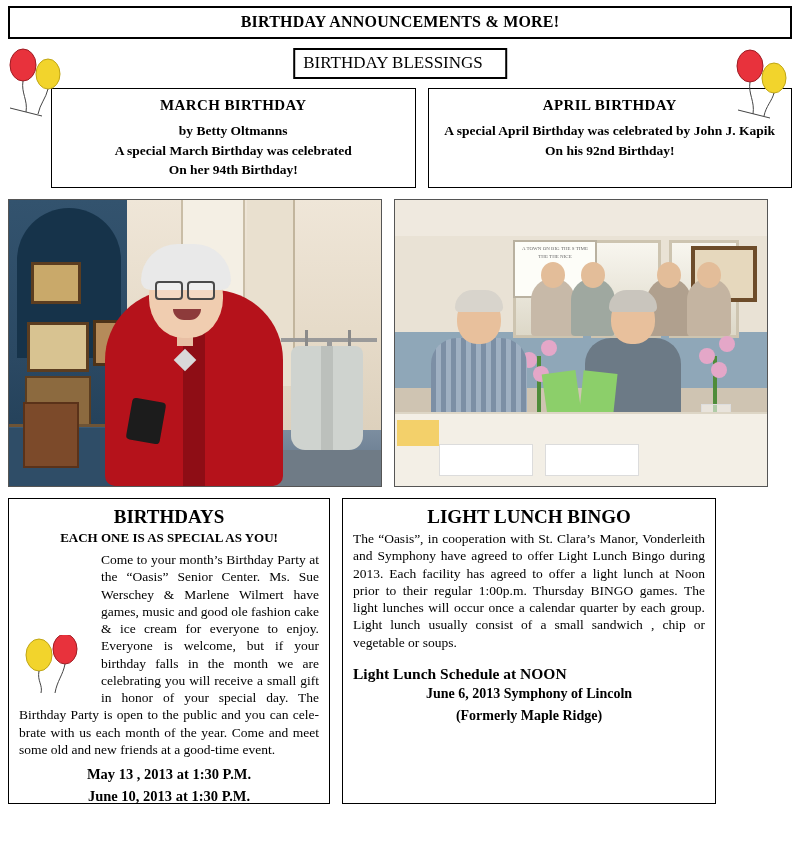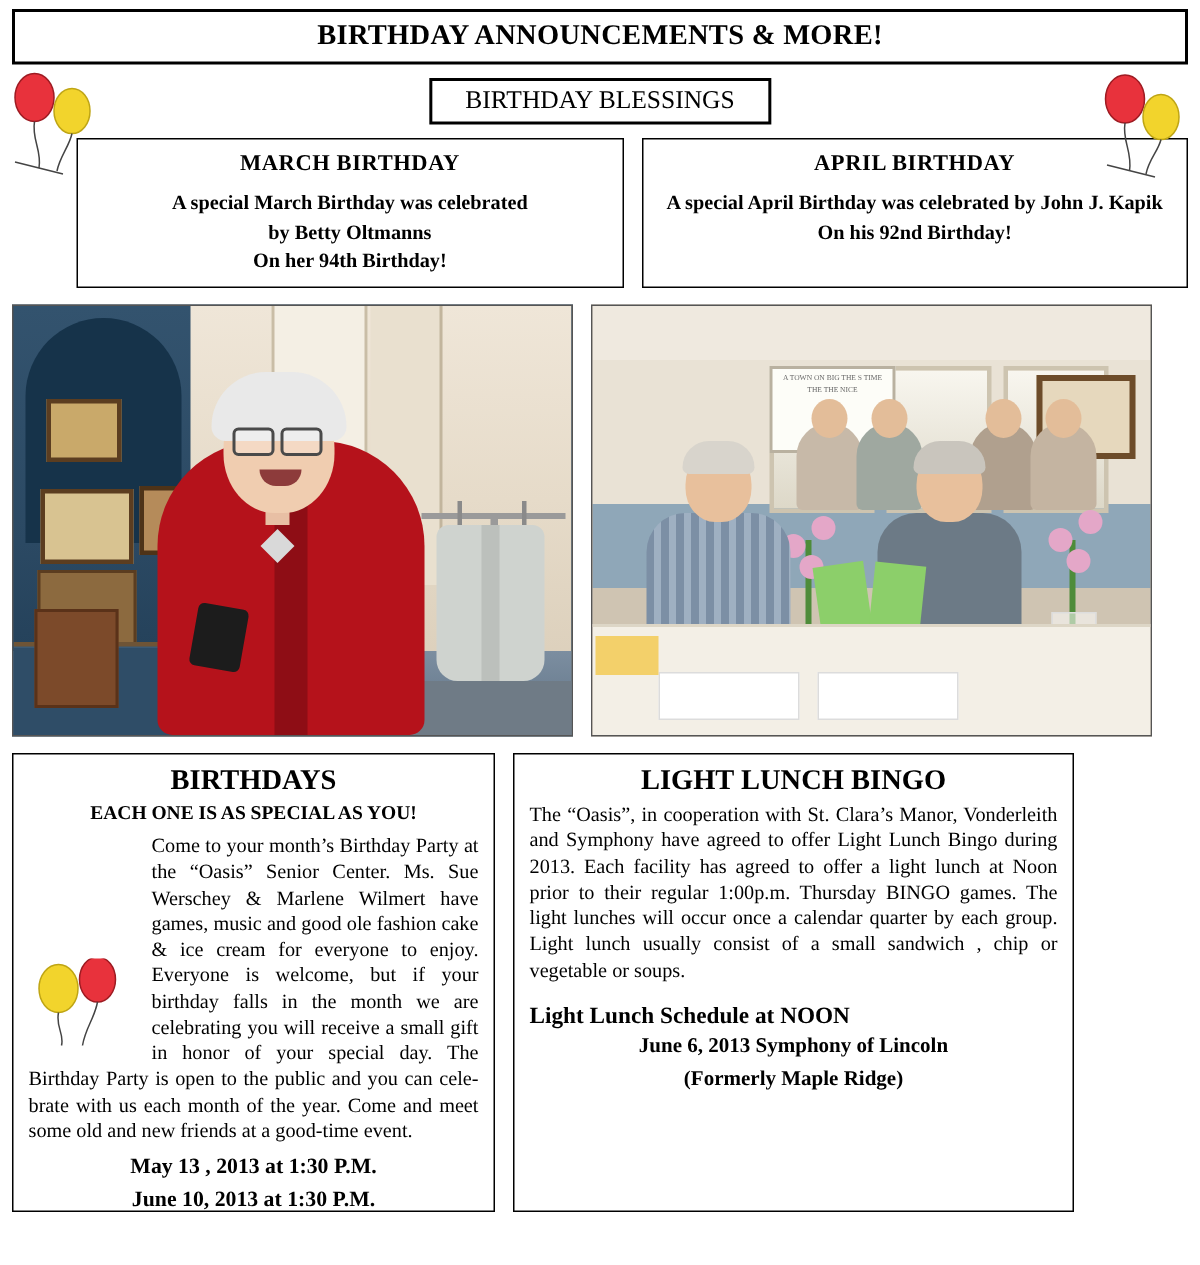--- a/index.html
+++ b/index.html
@@ -21,39 +21,39 @@
     position: relative;
     box-sizing: border-box;
     padding: 6px 8px;
   }
 
   
   .banner {
     border: 2px solid #000;
     text-align: center;
     font-weight: bold;
-    font-size: 19px;
+    font-size: 16px;
     letter-spacing: 0.2px;
     padding: 5px 0 6px 0;
     font-family: "Liberation Serif", serif;
   }
 
   
   .blessings-row {
     position: relative;
     height: 40px;
     margin-top: 7px;
   }
   .blessings-box {
     position: absolute;
     left: 50%;
     transform: translateX(-50%);
     top: 2px;
     border: 2px solid #000;
-    padding: 3px 22px 4px 22px;
+    padding: 3px 22px 4px 8px;
     font-size: 17px;
     font-family: "Liberation Serif", serif;
   }
 
   
   .balloons {
     position: absolute;
     width: 66px;
     height: 74px;
   }
@@ -391,22 +391,22 @@
   </div>
 
   <div class="blessings-row">
     <div class="blessings-box">BIRTHDAY BLESSINGS</div>
   </div>
 
   <div class="cols">
     <div class="col">
       <div class="announce-box">
         <div class="announce-title">MARCH  BIRTHDAY</div>
+        <div class="announce-line">by Betty Oltmanns</div>
         <div class="announce-line">A special March  Birthday  was  celebrated</div>
-        <div class="announce-line">by Betty Oltmanns</div>
         <div class="announce-line">On her  94th  Birthday!</div>
       </div>
     </div>
     <div class="col">
       <div class="announce-box">
         <div class="announce-title">APRIL BIRTHDAY</div>
         <div class="announce-line">A special April  Birthday  was celebrated by John J. Kapik</div>
         <div class="announce-line">On his 92nd Birthday!</div>
       </div>
     </div>

